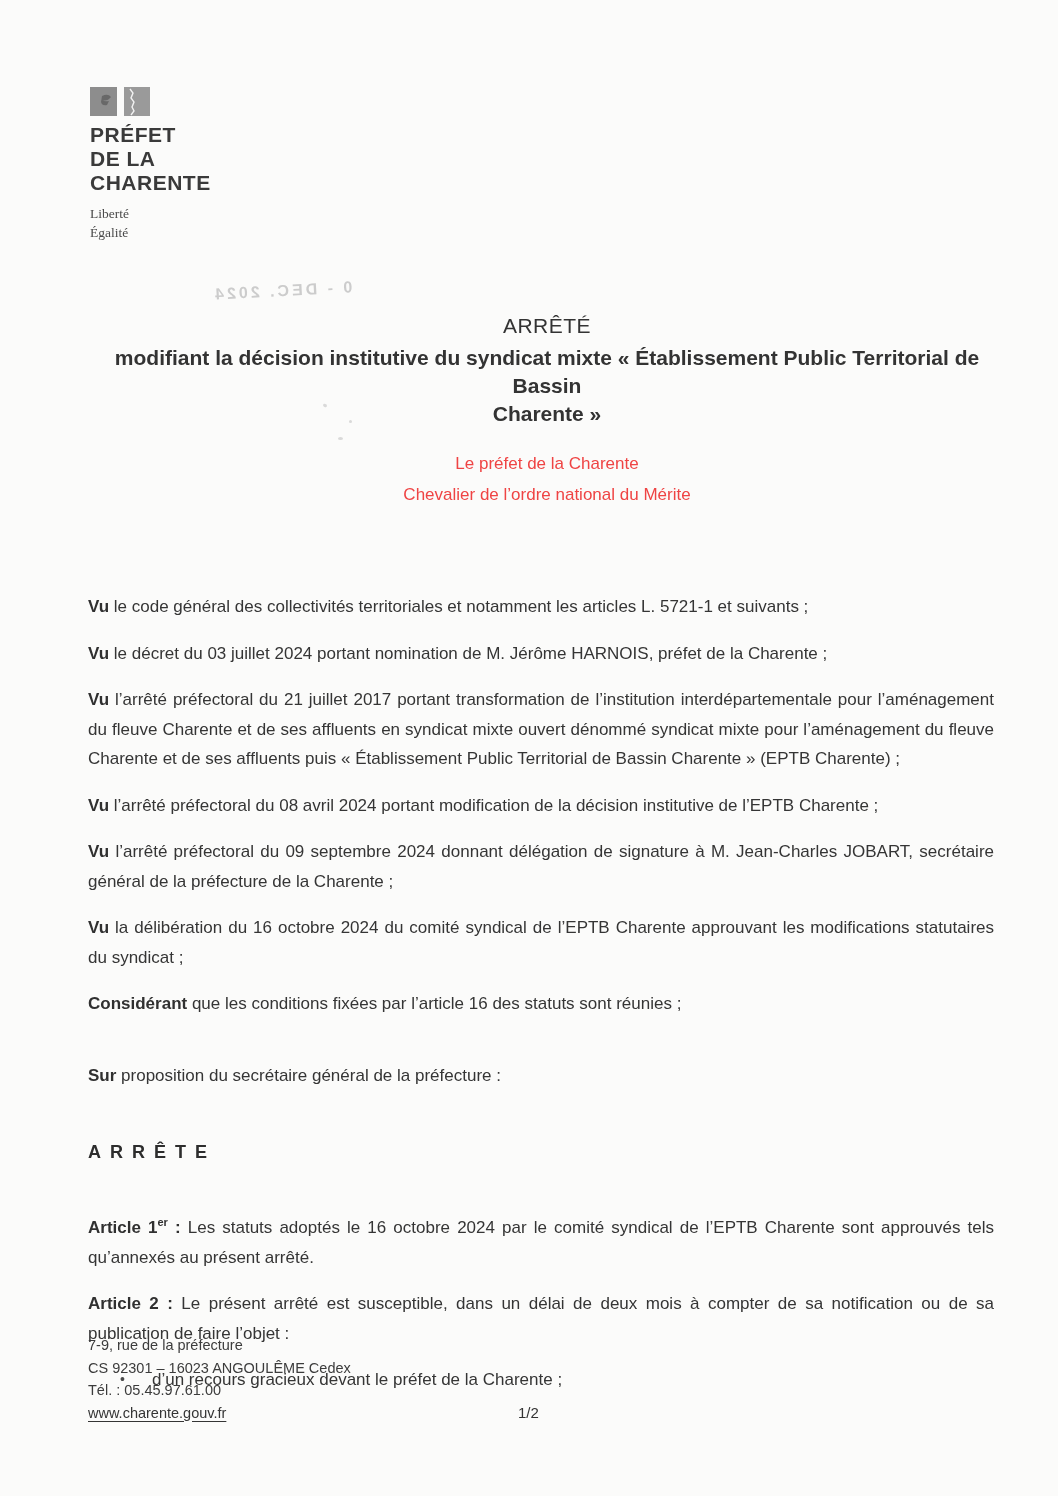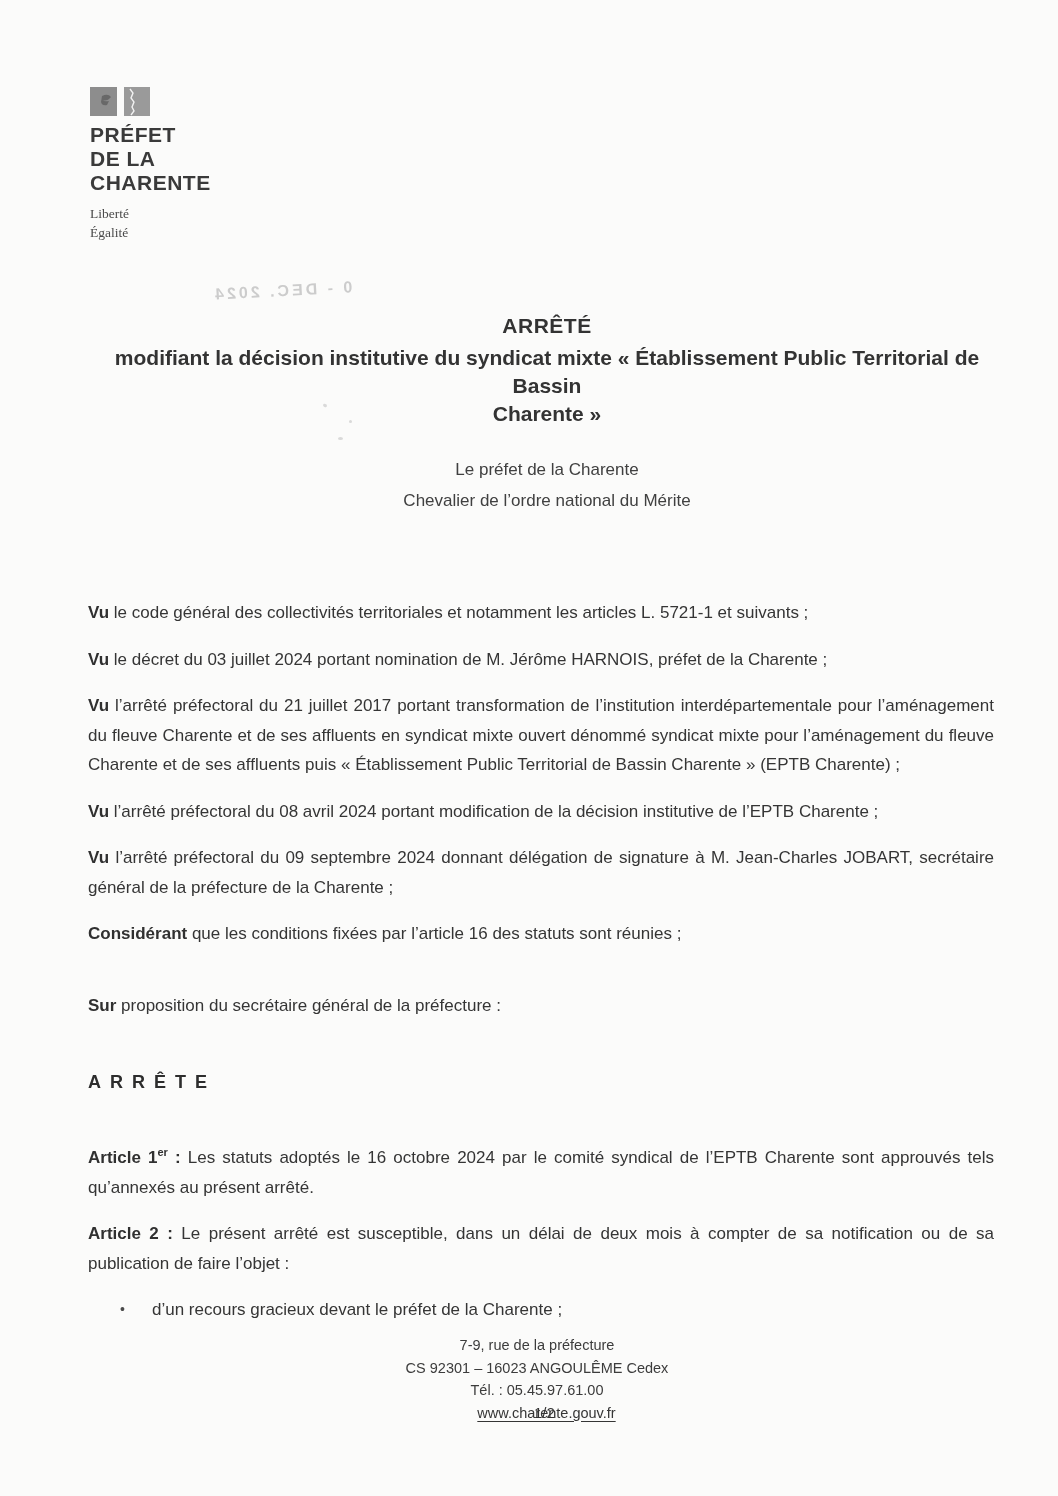--- a/index.html
+++ b/index.html
@@ -43,23 +43,23 @@
   }
 
   
   .speck{position:absolute;background:#bdbdbd;border-radius:50%;opacity:.55;}
   .speck.s1{left:323px;top:404px;width:4px;height:3px;transform:rotate(20deg);}
   .speck.s2{left:338px;top:437px;width:5px;height:3px;}
   .speck.s3{left:349px;top:420px;width:3px;height:3px;}
 
   
   .title-block{margin-top:72px;text-align:center;}
-  .title-main{font-size:21px;font-weight:700;color:#333;letter-spacing:.5px;}
+  .title-main{font-size:21px;font-weight:400;color:#333;letter-spacing:.5px;}
   .title-sub{margin-top:6px;font-size:21px;font-weight:700;line-height:28px;color:#333;}
-  .author-block{margin-top:26px;text-align:center;font-size:17px;line-height:31px;color:#404040;}
+  .author-block{margin-top:20px;text-align:center;font-size:17px;line-height:31px;color:#ef4444;}
 
   
   .recitals{margin-top:82px;}
   .para{
     margin:0 12px 17px 0;
     font-size:17px;line-height:29.5px;
     text-align:justify;color:#353535;
   }
   .para strong{font-weight:700;color:#303030;}
   .para.sur{margin-top:42px;}
@@ -79,27 +79,27 @@
     font-size:17px;line-height:29.5px;
     text-align:justify;color:#353535;
   }
   .bullet::before{
     content:"\2022";
     position:absolute;left:32px;top:0;
     font-size:14px;color:#4a4a4a;
   }
   .link{
     text-decoration:underline;text-underline-offset:3px;
-    color:#353535;cursor:pointer;margin-left:19px;
+    color:#353535;cursor:pointer;
   }
 
   
   .footer{
-    position:absolute;left:104px;right:88px;top:1334px;
-    font-size:14.5px;line-height:22.5px;color:#3c3c3c;text-align:center;
+    position:absolute;left:88px;right:88px;top:1334px;
+    font-size:14.5px;line-height:22.5px;color:#3c3c3c;
   }
   .footer .page-num{
     position:absolute;left:430px;bottom:0px;
     font-size:15px;color:#333;
   }
 </style>
 </head>
 <body>
 
 <div class="page">
@@ -141,20 +141,21 @@
     <div>Le préfet de la Charente</div>
     <div>Chevalier de l’ordre national du Mérite</div>
   </div>
 
   <div class="recitals">
     <p class="para"><strong>Vu</strong><span> le code général des collectivités territoriales et notamment les articles L. 5721-1 et suivants ;</span></p>
     <p class="para"><strong>Vu</strong><span> le décret du 03 juillet 2024 portant nomination de M. Jérôme HARNOIS, préfet de la Charente ;</span></p>
     <p class="para"><strong>Vu</strong><span> l’arrêté préfectoral du 21 juillet 2017 portant transformation de l’institution interdépartementale pour l’aménagement du fleuve Charente et de ses affluents en syndicat mixte ouvert dénommé syndicat mixte pour l’aménagement du fleuve Charente et de ses affluents puis « Établissement Public Territorial de Bassin Charente » (EPTB Charente) ;</span></p>
     <p class="para"><strong>Vu</strong><span> l’arrêté préfectoral du 08 avril 2024 portant modification de la décision institutive de l’EPTB Charente ;</span></p>
     <p class="para"><strong>Vu</strong><span> l’arrêté préfectoral du 09 septembre 2024 donnant délégation de signature à M. Jean-Charles JOBART, secrétaire général de la préfecture de la Charente ;</span></p>
+    <p class="para"><strong>Vu</strong><span> la délibération du 16 octobre 2024 du comité syndical de l’EPTB Charente approuvant les modifications statutaires du syndicat ;</span></p>
     <p class="para"><strong>Considérant</strong><span> que les conditions fixées par l’article 16 des statuts sont réunies ;</span></p>
     <p class="para sur"><strong>Sur</strong><span> proposition du secrétaire général de la préfecture :</span></p>
   </div>
 
   <div class="decision-heading">ARRÊTE</div>
 
   <div class="articles">
     <p class="para"><strong><span>Article 1</span><sup>er</sup><span> :</span></strong><span> Les statuts adoptés le 16 octobre 2024 par le comité syndical de l’EPTB Charente sont approuvés tels qu’annexés au présent arrêté.</span></p>
     <p class="para"><strong><span>Article 2</span><sup></sup><span> :</span></strong><span> Le présent arrêté est susceptible, dans un délai de deux mois à compter de sa notification ou de sa publication de faire l’objet :</span></p>
   </div>

